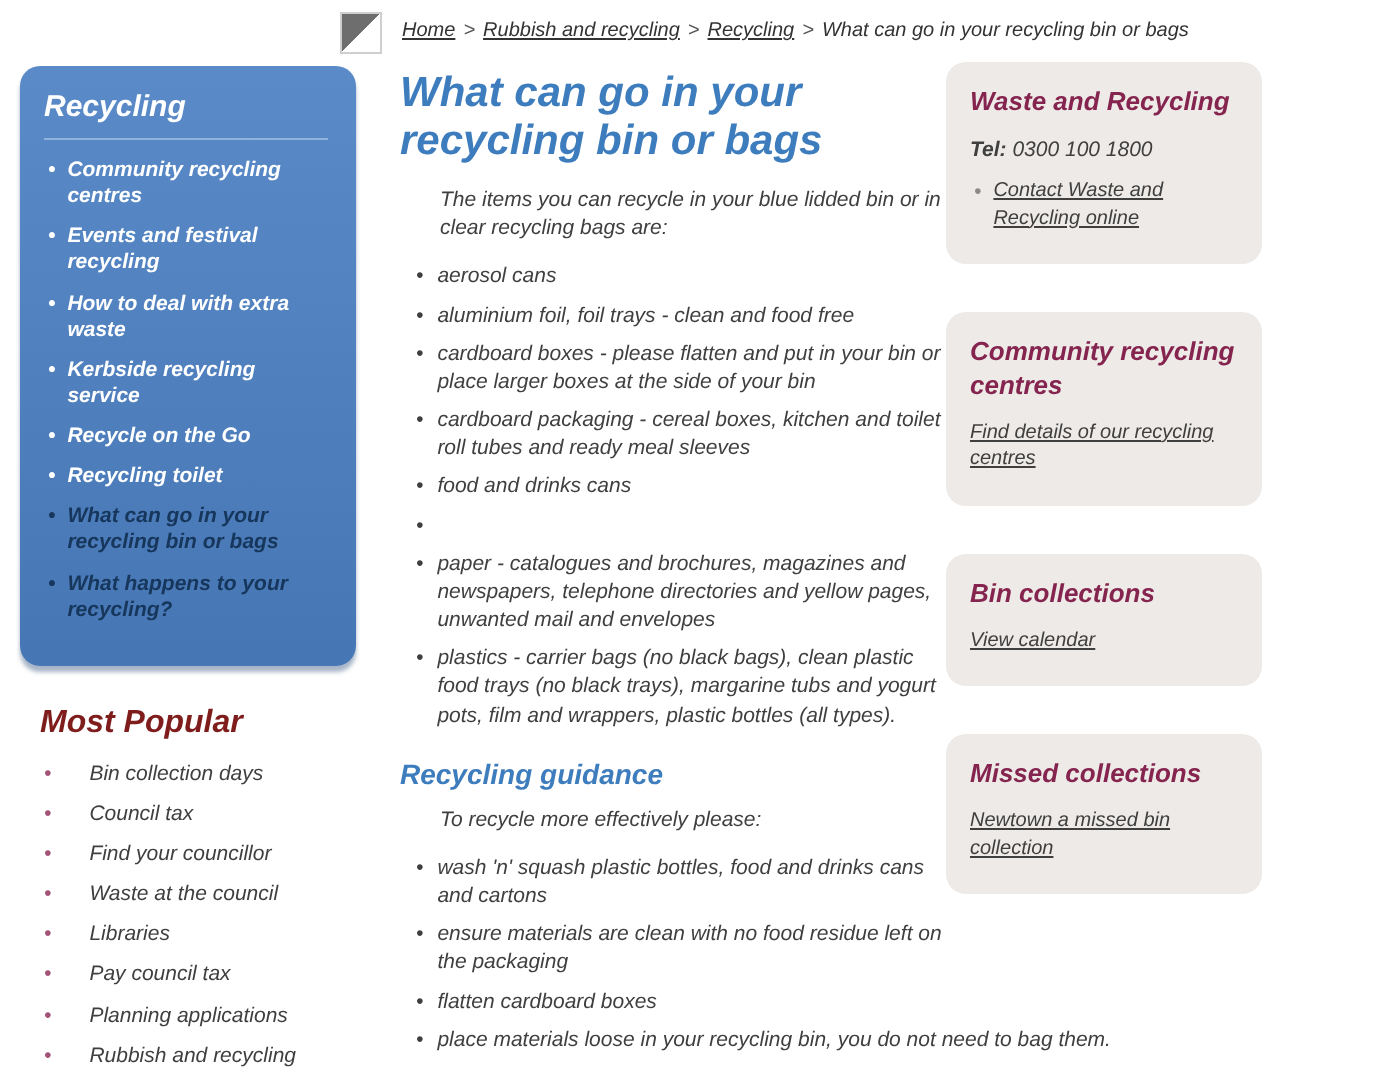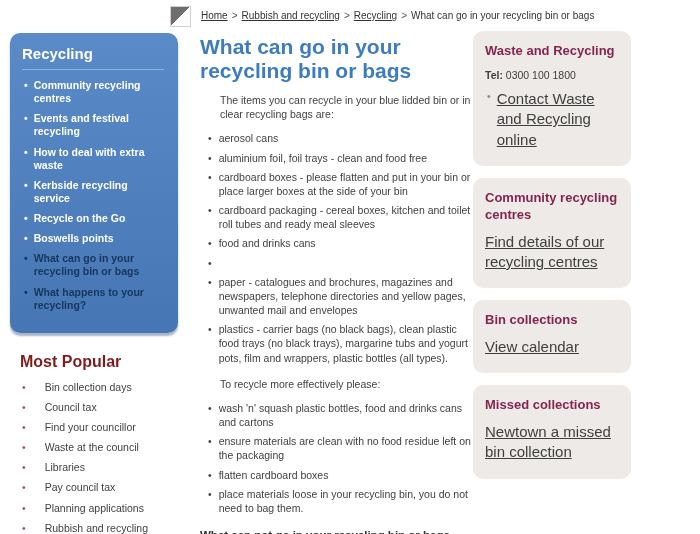--- a/index.html
+++ b/index.html
@@ -1,17 +1,17 @@
 <!DOCTYPE html>
 <html><head>
 <meta charset="utf-8">
 <style>
   * { margin:0; padding:0; box-sizing:border-box; }
   html,body { width:700px; height:534px; background:#fff; font-family:"Liberation Sans", sans-serif; color:#3f3f3f; }
-  .page { width:639px; height:534px; overflow:hidden; position:relative; }
+  .page { width:639px; height:534px; overflow:hidden; position:relative;font-style:italic; }
 
   
   .crumb-bar { padding:6px 0 4px 170px; display:flex; align-items:flex-start; }
   .corner-fold { width:21px; height:21px; border:1px solid #cfcfcf; background:linear-gradient(135deg,#6e6e6e 49.5%,#ffffff 50%); margin-right:10px; flex:0 0 auto; }
   .breadcrumb { font-size:10px; color:#333; padding-top:3px; line-height:1.3; }
   .breadcrumb a { color:#333; text-decoration:underline; cursor:pointer; }
   .breadcrumb .sep { color:#555; margin:0 4px; }
 
   
   .left-col { float:left; width:168px; margin-left:10px; }
@@ -39,25 +39,25 @@
   
   .main-col h1 { color:#3e7dbd; font-size:21px; font-weight:bold; margin-bottom:10px; }
   .main-col p { font-size:10.5px; line-height:1.35; margin-bottom:10px;margin-left:20px; }
   .main-col ul { list-style:none; margin:0 0 12px 8px; }
   .main-col li { display:flex; font-size:10.5px; line-height:1.35; margin-bottom:5px; }
   .main-col li .blt { margin:0 7px 0 0; }
   .main-col h3 { color:#3e7dbd; font-size:14px; font-weight:bold; margin:14px 0 8px 0; }
   .main-col h4 { color:#2f2f2f; font-size:11.5px; font-weight:bold; margin:14px 0 7px 0; }
 
   
-  .side-box { background:#edeae7; border-radius:10px; padding:12px 12px 16px 12px; margin-bottom:12px; }
+  .side-box { background:#edeae7; border-radius:10px; padding:12px 12px 16px 12px; margin-bottom:24px; }
   .side-box h3 { color:#85254f; font-size:13px; font-weight:bold; line-height:1.3; margin-bottom:8px; }
   .side-box p { font-size:10.5px; line-height:1.35; margin-bottom:7px; color:#3f3f3f; }
   .side-box p b { font-weight:bold; }
-  .side-box a { color:#3f3f3f; font-size:15px; text-decoration:underline; line-height:1.35; cursor:pointer; }
+  .side-box a { color:#3f3f3f; font-size:10px; text-decoration:underline; line-height:1.35; cursor:pointer; }
   .side-box .link-row { display:flex; font-size:10.5px; line-height:1.35; }
   .side-box .link-row .blt { color:#8a8a8a; margin:0 6px 0 2px; }
 
   .clearfix::after { content:""; display:block; clear:both; }
 </style>
 </head>
 <body>
 
 <div class="page">
 
@@ -88,21 +88,21 @@
             <li class="">
               <span class="blt">•</span>
               <a>Kerbside recycling service</a>
             </li>
             <li class="">
               <span class="blt">•</span>
               <a>Recycle on the Go</a>
             </li>
             <li class="">
               <span class="blt">•</span>
-              <a>Boswells points</a>
+              <a>Recycling toilet</a>
             </li>
             <li class="dark">
               <span class="blt">•</span>
               <a>What can go in your recycling bin or bags</a>
             </li>
             <li class="dark">
               <span class="blt">•</span>
               <a>What happens to your recycling?</a>
             </li>
           </ul>
@@ -209,20 +209,21 @@
           <li>
             <span class="blt">•</span>
             <span>paper - catalogues and brochures, magazines and newspapers, telephone directories and yellow pages, unwanted mail and envelopes</span>
           </li>
           <li>
             <span class="blt">•</span>
             <span>plastics - carrier bags (no black bags), clean plastic food trays (no black trays), margarine tubs and yogurt pots, film and wrappers, plastic bottles (all types).</span>
           </li>
         </ul>
 
+      <h3>Recycling guidance</h3>
       <p>To recycle more effectively please:</p>
       <ul id="guidance-list">
           <li>
             <span class="blt">•</span>
             <span>wash 'n' squash plastic bottles, food and drinks cans and cartons</span>
           </li>
           <li>
             <span class="blt">•</span>
             <span>ensure materials are clean with no food residue left on the packaging</span>
           </li>

